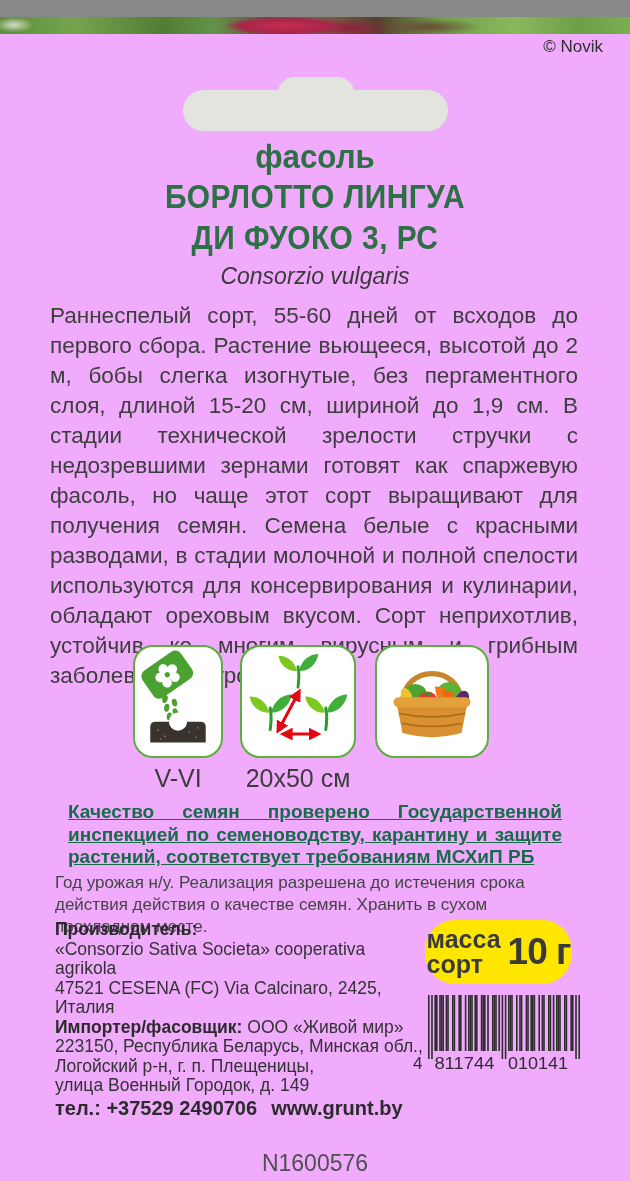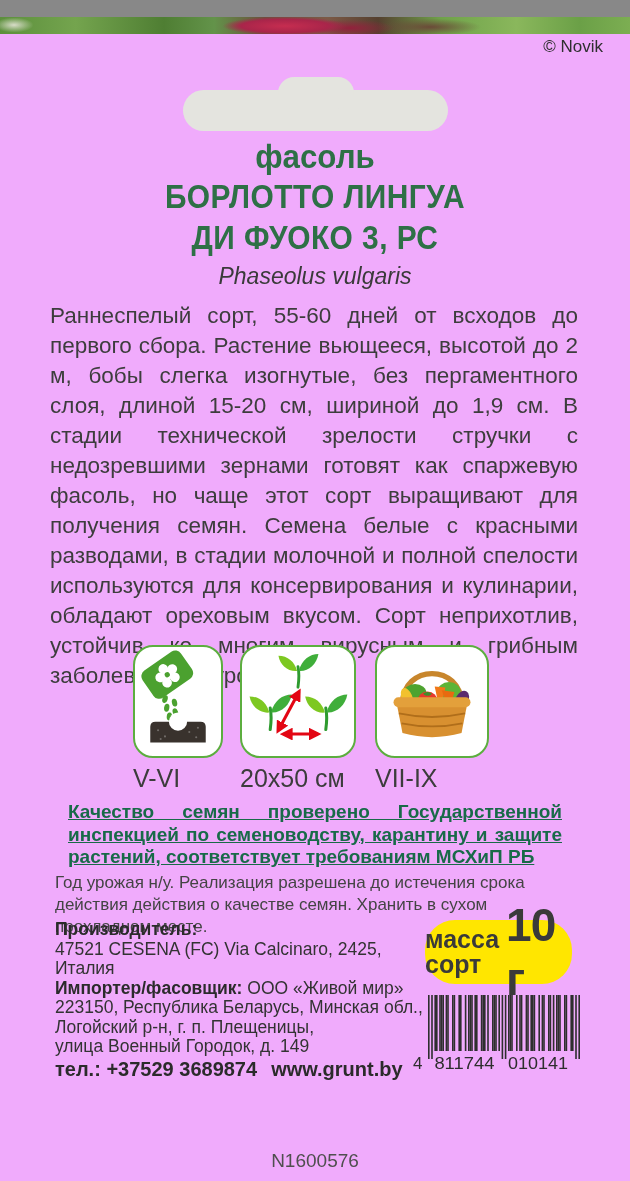--- a/index.html
+++ b/index.html
@@ -52,21 +52,21 @@
   
   .icon-card{
     position:absolute; top:628px; height:113px; box-sizing:border-box;
     border:2.5px solid #5cae3f; border-radius:20px; background:#fff;
     display:flex; align-items:center; justify-content:center;
   }
   .icon-card.c1{left:133px; width:90px;}
   .icon-card.c2{left:240px; width:116px;}
   .icon-card.c3{left:375px; width:114px;}
   .icon-label{
-    position:absolute; top:747px; font-size:25px; color:#3c3c3c; text-align:left;
+    position:absolute; top:747px; font-size:25px; color:#3c3c3c; text-align:center;
   }
   .icon-label.l1{left:133px; width:90px;}
   .icon-label.l2{left:240px; width:116px;}
   .icon-label.l3{left:375px; width:114px;}
   
   .quality{
     position:absolute; left:68px; top:784px; width:494px; margin:0;
     font-size:19px; font-weight:700; color:#186a48; line-height:22.6px; text-align:justify;text-decoration:underline;
   }
   
@@ -83,48 +83,48 @@
   .producer .tel-line{font-size:20px; font-weight:700; margin-top:3px; color:#2b2b2b;}
   .producer .tel-line .gap{display:inline-block; width:14px;}
   
   .mass-badge{
     position:absolute; left:425px; top:903px; width:147px; height:64px;
     background:#ffe600; border-radius:30px;
     display:flex; align-items:center; justify-content:center; gap:7px;
   }
   .mass-words{display:flex; flex-direction:column; align-items:flex-start;}
   .mass-words span{font-size:25px; font-weight:700; color:#3a3a3a; line-height:25px;}
-  .mass-value{font-size:46px; font-weight:700; color:#3a3a3a; letter-spacing:-1px;}
+  .mass-value{font-size:37px; font-weight:700; color:#3a3a3a; letter-spacing:-1px;}
   
   .barcode-wrap{position:absolute; left:408px; top:976px; width:176px; height:78px;}
   .barcode-wrap svg{display:block;}
   .barcode-wrap rect{fill:#2e2e2e;}
   .barcode-wrap text{fill:#2e2e2e; font-family:"Liberation Sans",sans-serif; font-size:17px;}
   
   .batch{
     position:absolute; left:0; top:1133px; width:630px; text-align:center;
-    font-size:19px; color:#4f4f4f;
+    font-size:23px; color:#4f4f4f;
   }
 </style>
 </head>
 <body>
 
 <div class="packet">
 
   <div class="photo-strip"></div>
 
   <div class="copyright">© Novik</div>
 
   <div class="hang-tab"></div>
 
   <div class="title-block">
     <div class="crop-name">фасоль</div>
     <div class="variety">БОРЛОТТО ЛИНГУА</div>
     <div class="variety">ДИ ФУОКО 3, РС</div>
-    <div class="latin">Phaseolus vulgaris</div>
+    <div class="latin">Consorzio vulgaris</div>
   </div>
 
   <p class="description" lang="ru">Раннеспелый сорт, 55-60 дней от всходов до первого сбора. Растение вьющееся, высотой до 2 м, бобы слегка изогнутые, без пергаментного слоя, длиной 15-20 см, шириной до 1,9 см. В стадии технической зрелости стручки с недозревшими зернами готовят как спаржевую фасоль, но чаще этот сорт выращивают для получения семян. Семена белые с красными разводами, в стадии молочной и полной спелости используются для консервирования и кулинарии, обладают ореховым вкусом. Сорт неприхотлив, устойчив ко многим вирусным и грибным заболеваниям, урожаен.</p>
 
   <div class="icon-card c1">
     <span>
       <svg width="78" height="100" viewBox="0 0 90 110">
         <g transform="rotate(-35 34 26)">
           <rect x="6" y="6" width="54" height="38" rx="8" fill="#4ba12f"></rect>
           <g fill="#ffffff">
@@ -195,34 +195,34 @@
         <path d="M17,56 L97,56 L90,92 Q57,101 24,92 Z" fill="#d89030"></path>
         <rect x="14" y="52" width="86" height="11" rx="5.5" fill="#e3a03b"></rect>
         <path d="M20,70 Q57,78 94,70" stroke="#b06e1a" stroke-width="2" fill="none"></path>
         <path d="M23,81 Q57,88 91,81" stroke="#b06e1a" stroke-width="2" fill="none"></path>
       </svg>
     </span>
   </div>
 
   <div class="icon-label l1">V-VI</div>
   <div class="icon-label l2">20x50 см</div>
-  <div class="icon-label l3">VII-IX</div>
 
   <p class="quality">Качество семян проверено Государственной инспекцией по семеноводству, карантину и защите растений, соответствует требованиям МСХиП РБ</p>
 
   <p class="storage">Год урожая н/у. Реализация разрешена до истечения срока действия действия о качестве семян. Хранить в сухом прохладном месте.</p>
 
   <div class="producer">
     <div class="bold">Производитель:</div>
+    <div>«Consorzio Sativa Societa» cooperativa agrikola</div>
     <div>47521 CESENA (FC) Via Calcinaro, 2425, Италия</div>
     <div><span class="bold">Импортер/фасовщик:</span> <span>ООО «Живой мир»</span></div>
     <div>223150, Республика Беларусь, Минская обл.,</div>
     <div>Логойский р-н, г. п. Плещеницы,</div>
     <div>улица Военный Городок, д. 149</div>
-    <div class="tel-line"><span>тел.:</span> <span>+37529 3689874</span><span class="gap"></span><span>www.grunt.by</span></div>
+    <div class="tel-line"><span>тел.:</span> <span>+37529 2490706</span><span class="gap"></span><span>www.grunt.by</span></div>
   </div>
 
   <div class="mass-badge">
     <div class="mass-words">
       <span>масса</span>
       <span>сорт</span>
     </div>
     <div class="mass-value">10 г</div>
   </div>
 

